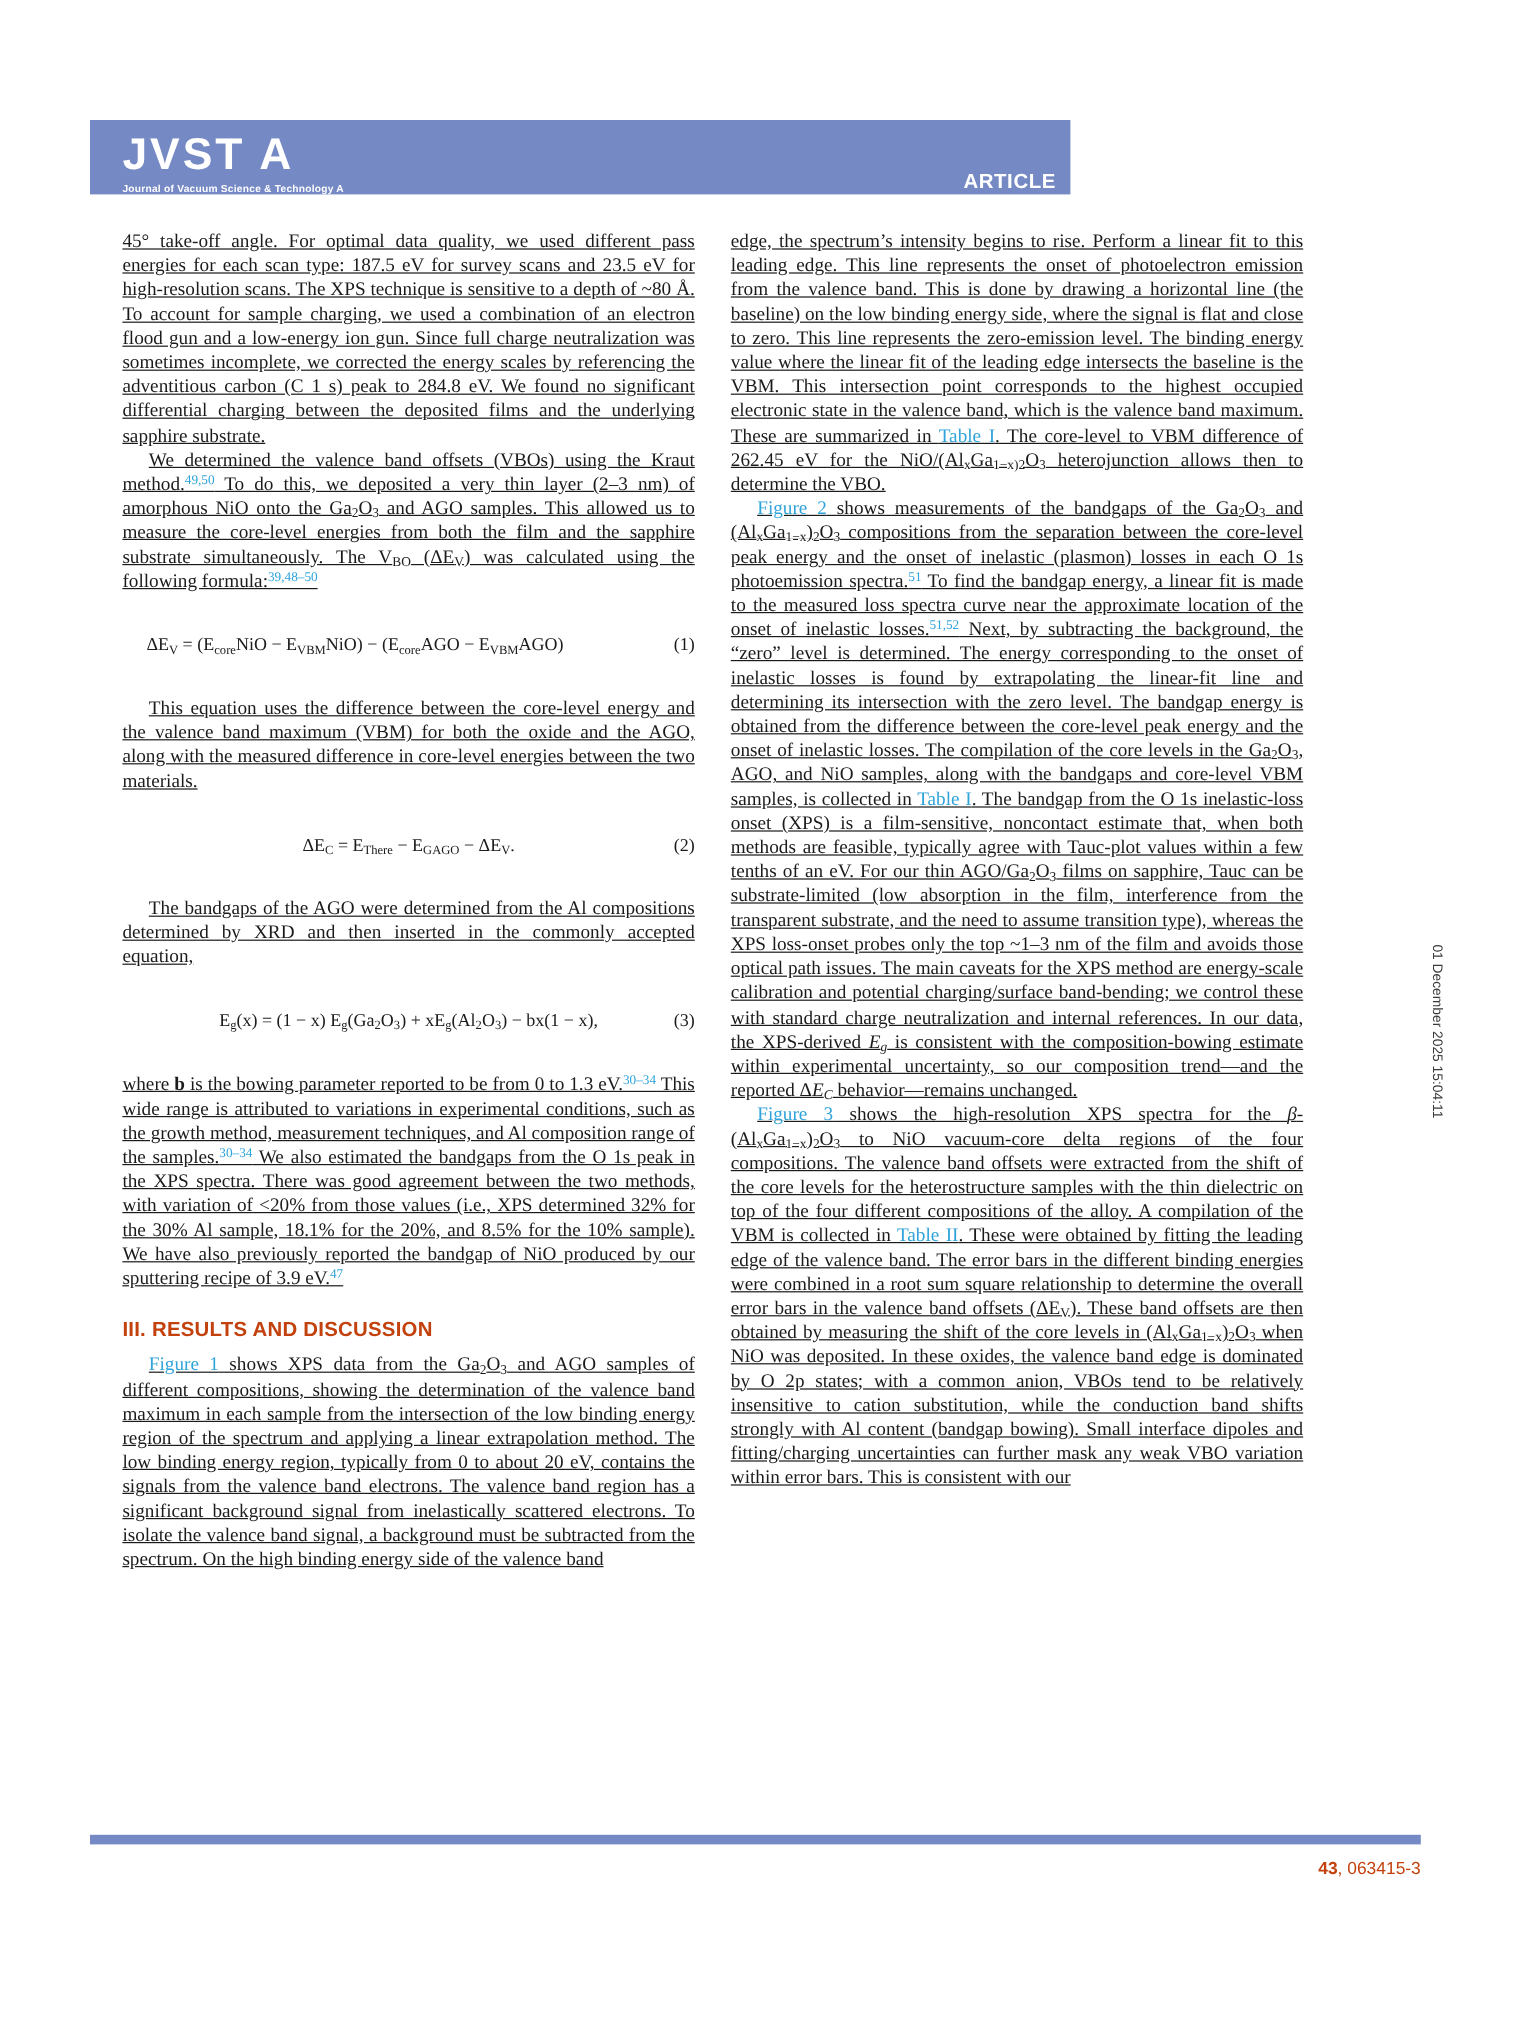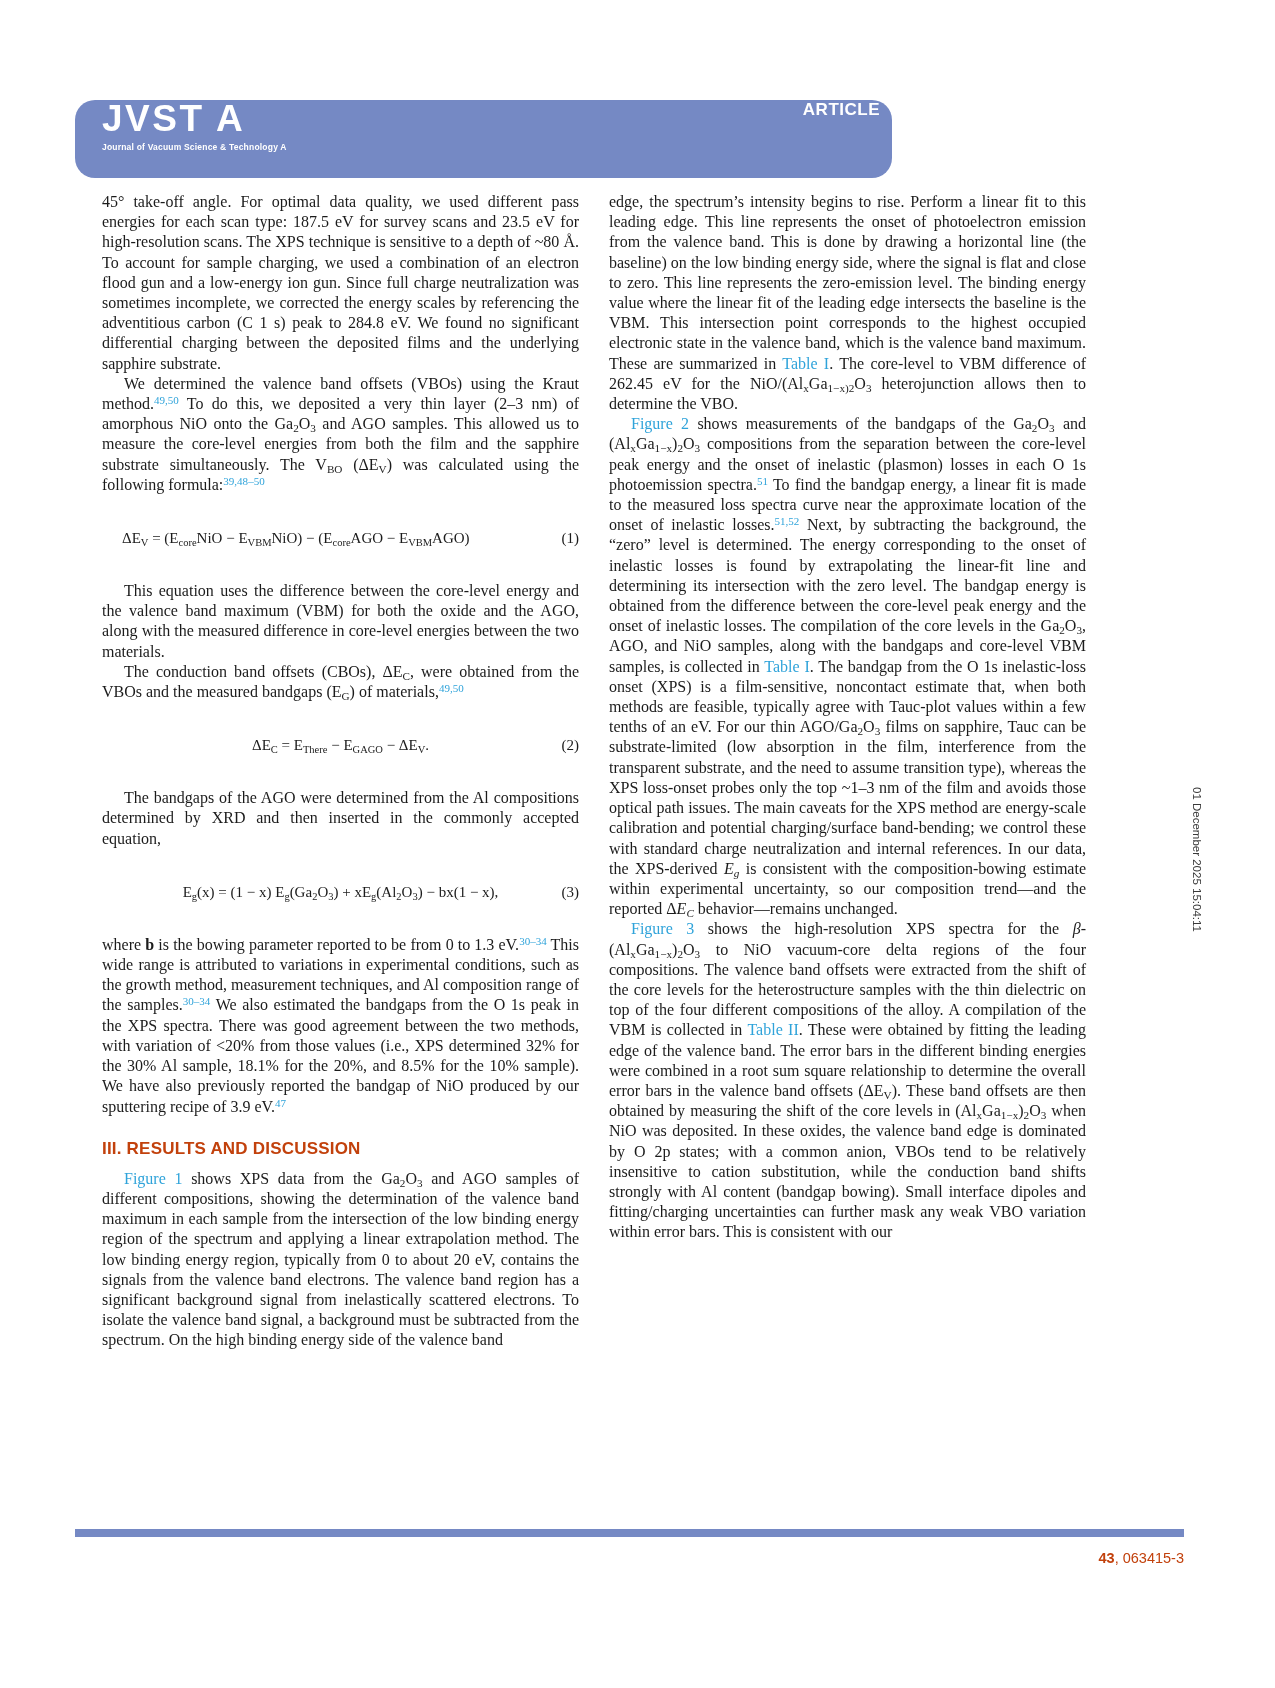--- a/index.html
+++ b/index.html
@@ -2,22 +2,22 @@
 <html><head>
 <meta charset="utf-8">
 <style>
   html,body { margin:0; padding:0; background:#ffffff; }
   .page {
     position:relative; width:1275px; height:1688px; background:#fff;
     font-family:"Liberation Serif", serif; color:#1b1b1b; overflow:hidden;
   }
   
   .banner {
-    position:absolute; left:75px; top:100px; width:817px; height:78px;
-    background:#7589c4; display:flex; align-items:flex-start;border-radius:20px;
+    position:absolute; left:75px; top:100px; width:817px; height:62px;
+    background:#7589c4; display:flex; align-items:flex-end;
   }
   .logo-wrap { margin-left:27px; color:#fff; }
   .logo {
     font-family:"Liberation Sans", sans-serif; font-weight:bold;
     font-size:37px; letter-spacing:2.5px; line-height:1;
   }
   .logo-sub {
     font-family:"Liberation Sans", sans-serif; font-size:8.5px; font-weight:bold;
     margin-top:5px; letter-spacing:0.2px;
   }
@@ -32,21 +32,21 @@
     display:flex; align-items:center; justify-content:center;
   }
   .url-text {
     font-family:"Liberation Sans", sans-serif; font-weight:bold;
     font-size:19px; color:#4c69ad; cursor:pointer;
   }
   
   .col { position:absolute; top:192px; width:477px; }
   .col-left  { left:102px; }
   .col-right { left:609px; }
-  p { margin:0; font-size:16px; line-height:20.2px; text-align:justify; }
+  p { margin:0; font-size:16px; line-height:20.2px; text-align:justify;text-decoration:underline; }
   .indent { text-indent:22px; }
   sub { font-size:70%; line-height:0; vertical-align:-0.25em; }
   .cite { color:#2fa3da; font-size:69%; line-height:0; vertical-align:0.45em; cursor:pointer; }
   .link { color:#2fa3da; cursor:pointer; }
   .equation { position:relative; margin:32px 0; font-size:15px; line-height:22px; }
   .eq1 .eq-line1 { padding-left:20px; }
   .eq1 .eq-line2 { padding-left:78px; margin-top:7px; }
   .equation .eq-num { position:absolute; right:0; bottom:0; }
   .equation.center { text-align:center; }
   h2 {
@@ -88,21 +88,20 @@
   <div class="col col-left">
     <p>45° take-off angle. For optimal data quality, we used different pass energies for each scan type: 187.5 eV for survey scans and 23.5 eV for high-resolution scans. The XPS technique is sensitive to a depth of ~80 Å. To account for sample charging, we used a combination of an electron flood gun and a low-energy ion gun. Since full charge neutralization was sometimes incomplete, we corrected the energy scales by referencing the adventitious carbon (C 1 s) peak to 284.8 eV. We found no significant differential charging between the deposited films and the underlying sapphire substrate.</p>
     <p class="indent">We determined the valence band offsets (VBOs) using the Kraut method.<sup class="cite">49,50</sup> To do this, we deposited a very thin layer (2–3 nm) of amorphous NiO onto the Ga<sub>2</sub>O<sub>3</sub> and AGO samples. This allowed us to measure the core-level energies from both the film and the sapphire substrate simultaneously. The V<sub>BO</sub> (ΔE<sub>V</sub>) was calculated using the following formula:<sup class="cite">39,48–50</sup></p>
 
     <div class="equation eq1">
       <div class="eq-line1">ΔE<sub>V</sub> = (E<sub>core</sub>NiO − E<sub>VBM</sub>NiO) − (E<sub>core</sub>AGO − E<sub>VBM</sub>AGO)</div>
       <span class="eq-num">(1)</span>
     </div>
 
     <p class="indent">This equation uses the difference between the core-level energy and the valence band maximum (VBM) for both the oxide and the AGO, along with the measured difference in core-level energies between the two materials.</p>
-    <p class="indent">The conduction band offsets (CBOs), ΔE<sub>C</sub>, were obtained from the VBOs and the measured bandgaps (E<sub>G</sub>) of materials,<sup class="cite">49,50</sup></p>
 
     <div class="equation center">
       <span>ΔE<sub>C</sub> = E<sub>There</sub> − E<sub>GAGO</sub> − ΔE<sub>V</sub>.</span>
       <span class="eq-num">(2)</span>
     </div>
 
     <p class="indent">The bandgaps of the AGO were determined from the Al compositions determined by XRD and then inserted in the commonly accepted equation,</p>
 
     <div class="equation center">
       <span>E<sub>g</sub>(x) = (1 − x) E<sub>g</sub>(Ga<sub>2</sub>O<sub>3</sub>) + xE<sub>g</sub>(Al<sub>2</sub>O<sub>3</sub>) − bx(1 − x),</span>

